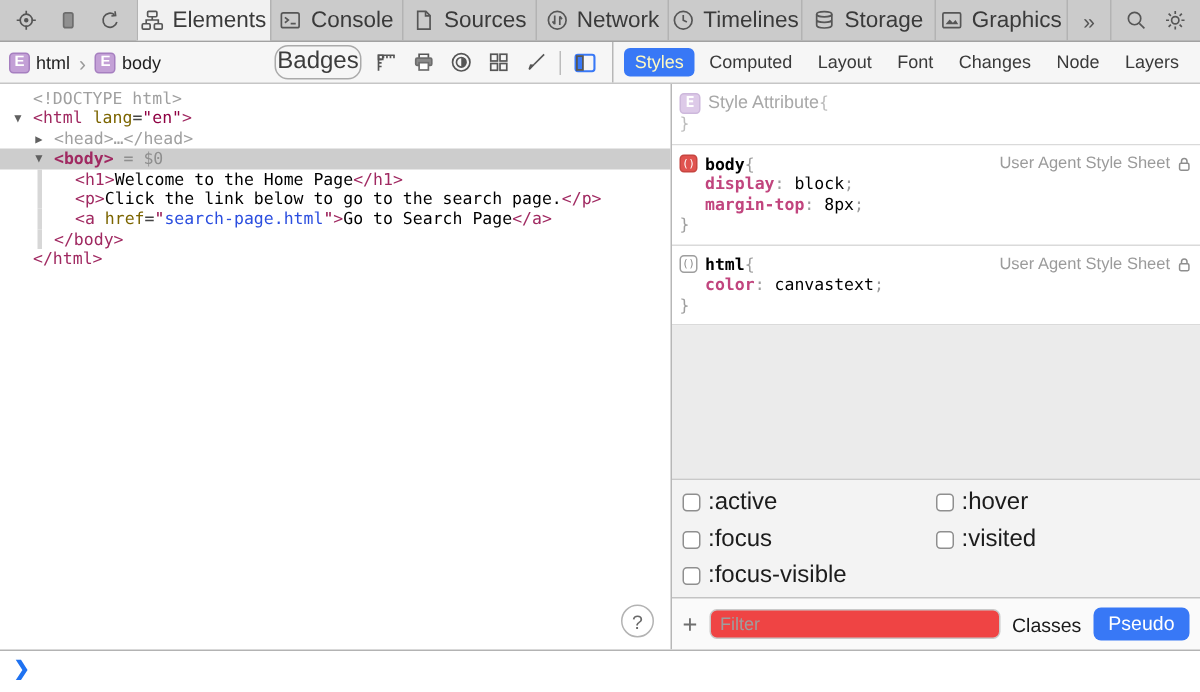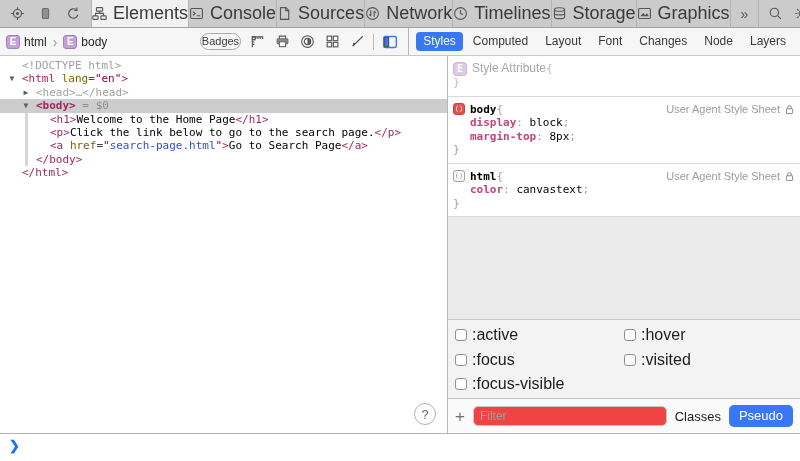--- a/index.html
+++ b/index.html
@@ -10,39 +10,39 @@
 
   
   .toolbar { position:absolute; top:0; left:0; right:0; height:28px; background:#cbcbcb;
              border-bottom:1px solid #a2a2a2; display:flex; align-items:stretch; }
   .tb-icons { display:flex; align-items:center; padding:0 5px; gap:3px; }
   .ibtn { width:25px; height:23px; display:flex; align-items:center; justify-content:center;
           background:transparent; border:none; cursor:default; }
   .ibtn svg { stroke:#565656; fill:none; stroke-width:1.2; }
   .tb-tabs { flex:1; display:flex; align-items:stretch; }
   .tb-tab { flex:1; display:flex; align-items:center; justify-content:center; gap:6px;
-            font-size:18px; color:#3a3a3a; border-left:1px solid #b3b3b3; white-space:nowrap; }
+            font-size:15px; color:#3a3a3a; border-left:1px solid #b3b3b3; white-space:nowrap; }
   .tb-tab.active { background:#f1f1f1; }
   .tb-tab svg { stroke:#565656; fill:none; stroke-width:1.2; }
   .tb-right { display:flex; align-items:center; padding:0 4px; gap:1px; }
   .tb-more { border-left:1px solid #b3b3b3; border-right:1px solid #b3b3b3; align-self:stretch;
              display:flex; align-items:center; padding:0 10px; font-size:14px; color:#555; }
 
   
   .subbar { position:absolute; top:28px; left:0; right:0; height:28px; background:#f6f6f6;
             border-bottom:1px solid #c6c6c6; display:flex; }
   .subbar-left { width:448px; border-right:1px solid #b7b7b7; display:flex; align-items:center; padding:0 6px; }
   .crumbs { display:flex; align-items:center; gap:5px; font-size:12px; color:#1f1f1f; }
   .badge-e { width:14px; height:14px; border-radius:3px; background:#c3a0d6; border:1px solid #a67fc0;
              color:#fff; font-size:10px; font-weight:bold; display:flex; align-items:center;
              justify-content:center; line-height:1; }
   .crumb-sep { color:#9a9a9a; font-size:14px; font-weight:300; margin:0 1px; }
   .flexspace { flex:1; }
   .badges-btn { border:1px solid #aaa; border-radius:9px; background:transparent; padding:1px 1px 2px;
-                font-size:11px; color:#3c3c3c; margin-right:4px; }
+                font-size:16px; color:#3c3c3c; margin-right:4px; }
   .vdiv { width:1px; height:16px; background:#bcbcbc; margin:0 3px; }
   .subbar-right { flex:1; display:flex; align-items:center; padding:0 7px; gap:3px; }
   .side-tab { font-size:12px; color:#3a3a3a; padding:2px 7px 3px; border-radius:4px; white-space:nowrap; }
   .side-tab.active { background:#3878f6; color:#fef9c3; }
 
   
   .main { position:absolute; top:56px; left:0; right:0; height:377px; display:flex; }
 
   
   .dom-panel { width:448px; border-right:1px solid #b7b7b7; background:#fff; position:relative;

